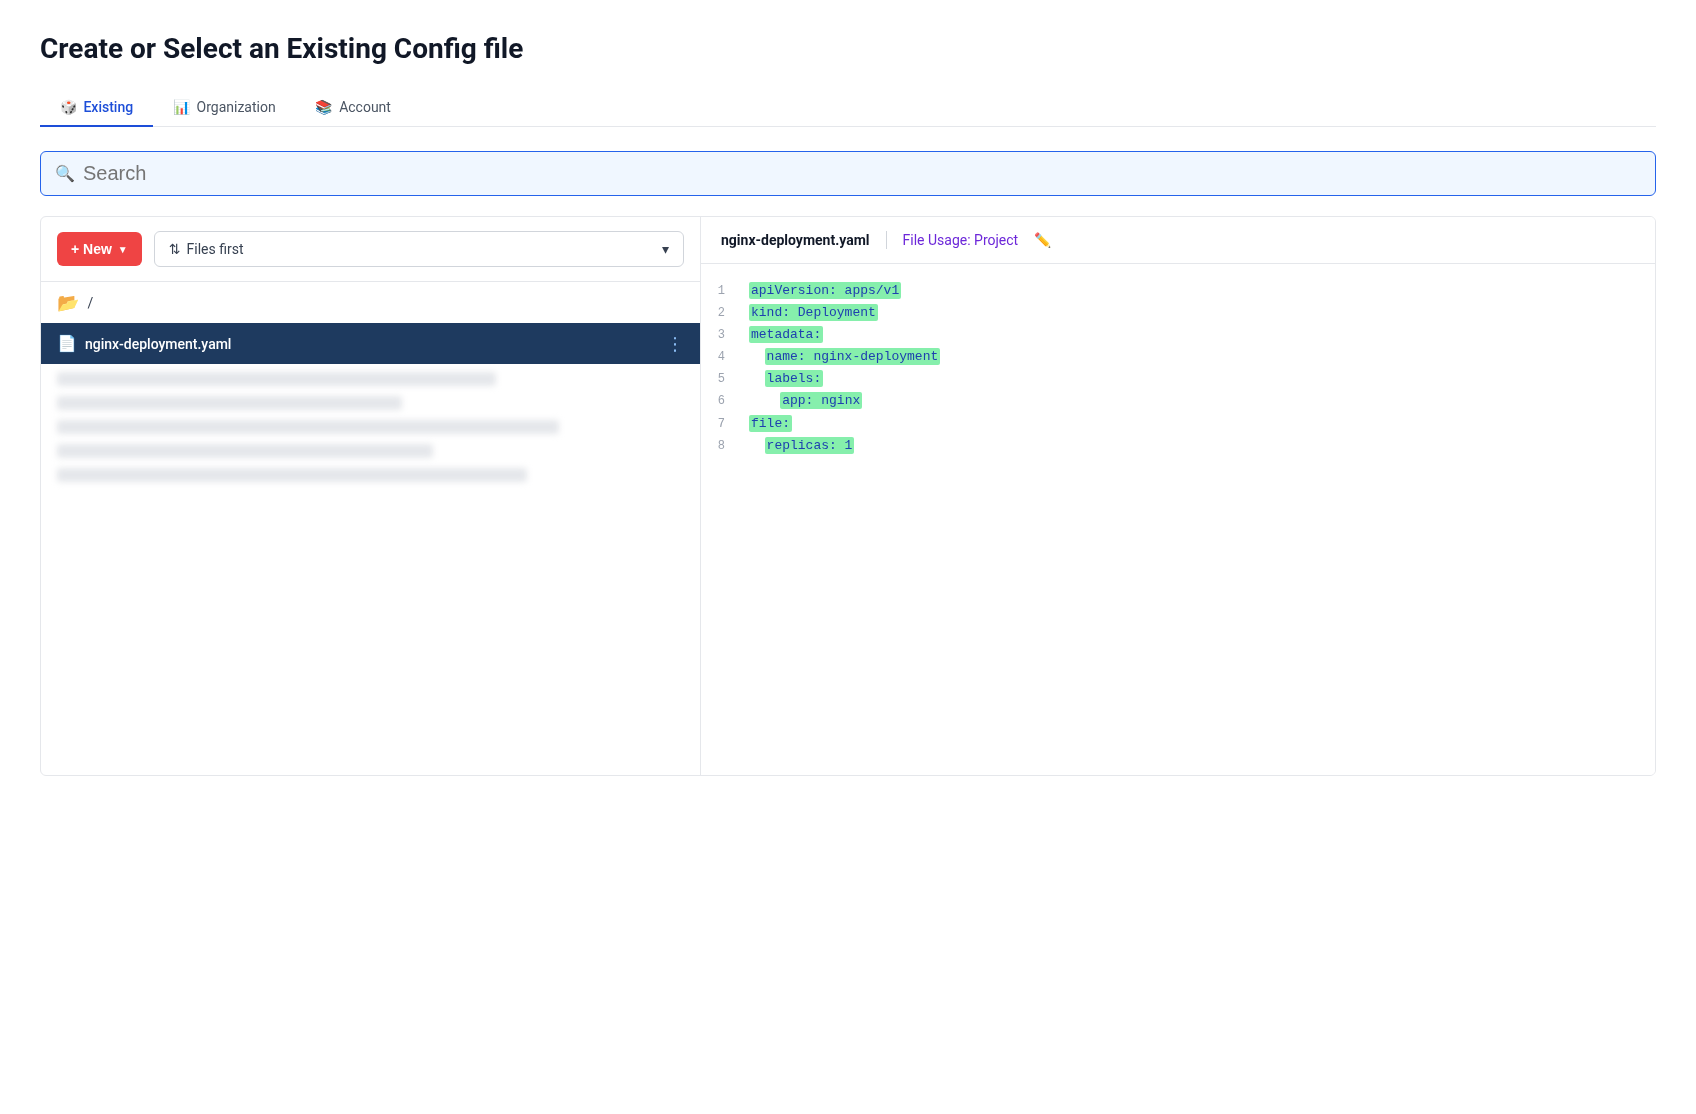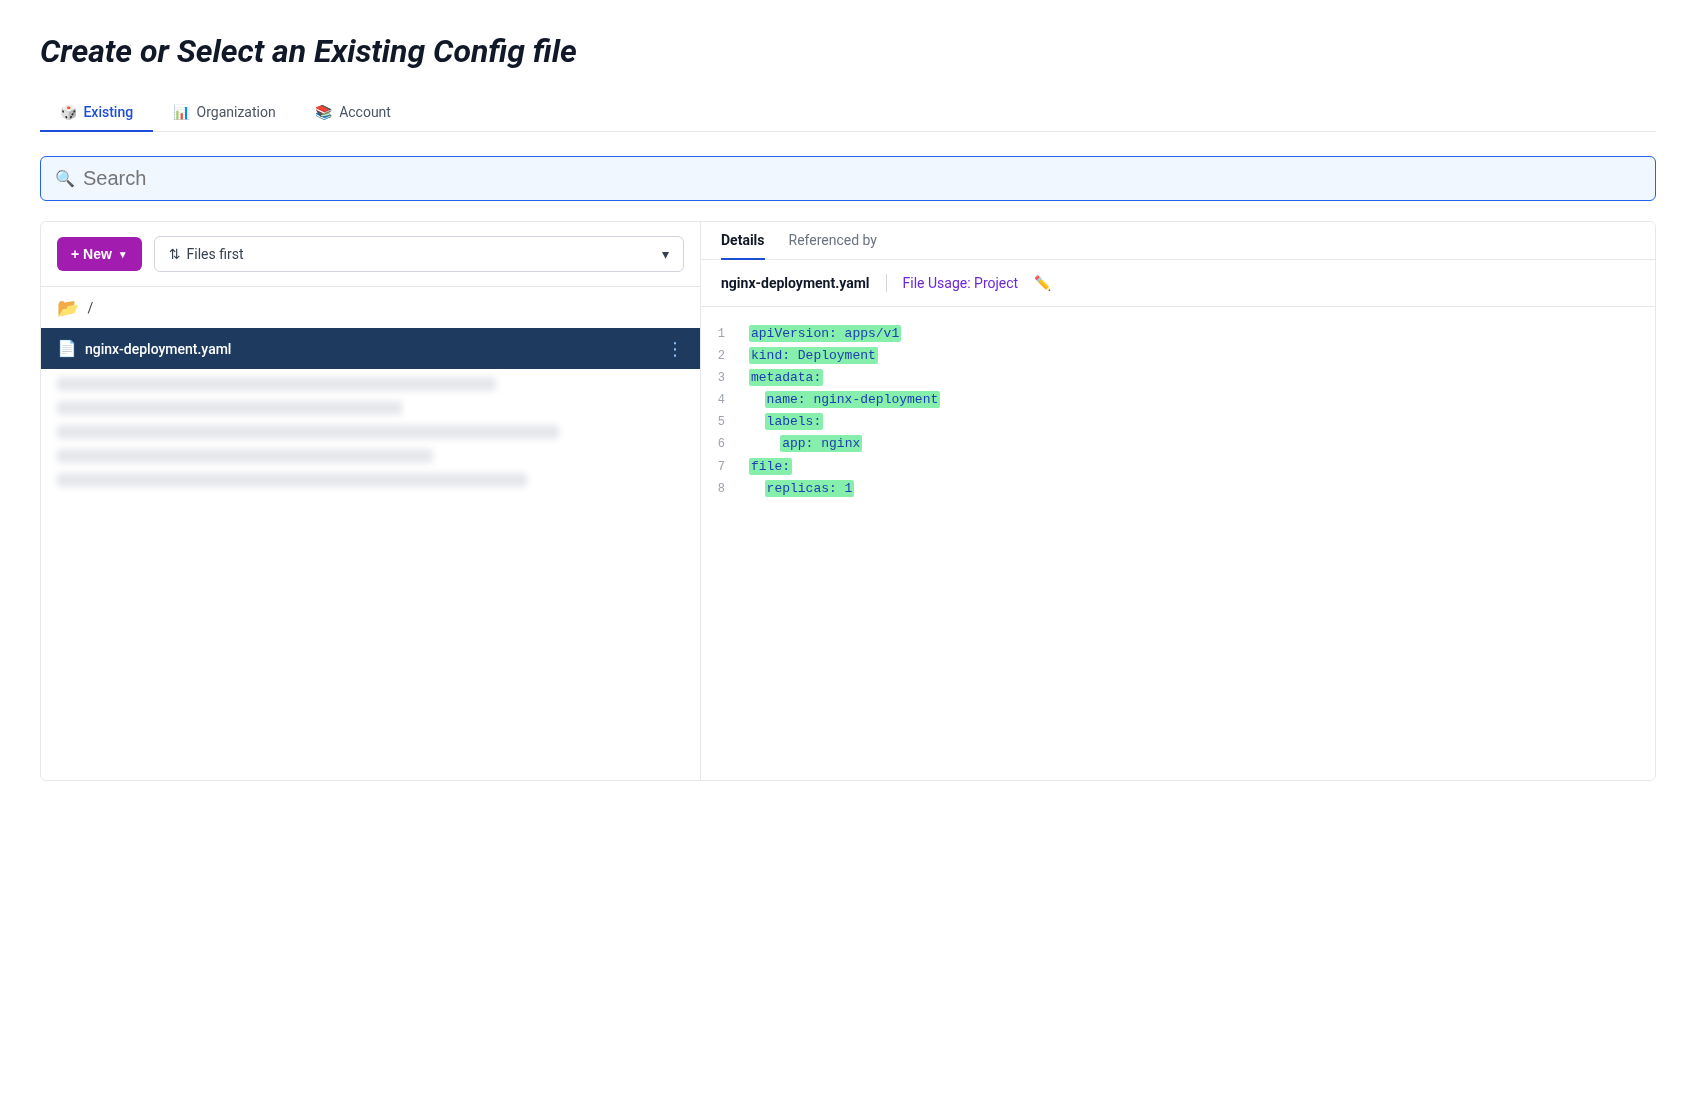--- a/index.html
+++ b/index.html
@@ -7,25 +7,24 @@
       font-family: -apple-system, BlinkMacSystemFont, 'Segoe UI', Roboto, sans-serif;
       background: #fff;
       color: #1a1a2e;
       font-size: 14px;
     }
     .page {
       padding: 32px 40px 0 40px;
       max-width: 1696px;
     }
     .page-title {
-      font-size: 32px;
+      font-size: 28px;
       font-weight: 700;
       color: #111827;
       margin-bottom: 24px;
-      font-style: italic;
     }
     .tabs {
       display: flex;
       gap: 0;
       border-bottom: 1px solid #e5e7eb;
       margin-bottom: 24px;
     }
     .tab {
       display: flex;
       align-items: center;
@@ -87,21 +86,21 @@
       display: flex;
       align-items: center;
       gap: 12px;
       padding: 14px 16px;
       border-bottom: 1px solid #e5e7eb;
     }
     .btn-new {
       display: flex;
       align-items: center;
       gap: 6px;
-      background: #a21caf;
+      background: #ef4444;
       color: #fff;
       border: none;
       border-radius: 6px;
       padding: 9px 14px;
       font-size: 14px;
       font-weight: 600;
       cursor: pointer;
     }
     .btn-new .chevron {
       font-size: 10px;
@@ -327,28 +326,20 @@
         <div class="blur-row"></div>
         <div class="blur-row"></div>
         <div class="blur-row"></div>
         <div class="blur-row"></div>
         <div class="blur-row"></div>
       </div>
     </div>
 
     <div class="detail-panel">
 
-      <div class="detail-tabs">
-        <div class="detail-tab active">
-          <span>Details</span>
-        </div>
-        <div class="detail-tab">
-          <span>Referenced by</span>
-        </div>
-      </div>
 
       <div class="file-usage-row">
         <span class="file-usage-name">nginx-deployment.yaml</span>
         <div class="divider-v"></div>
         <span class="file-usage-label">
           <span>File Usage:</span>&nbsp;<span>Project</span>
         </span>
         <span class="edit-icon">✏️</span>
       </div>
 

